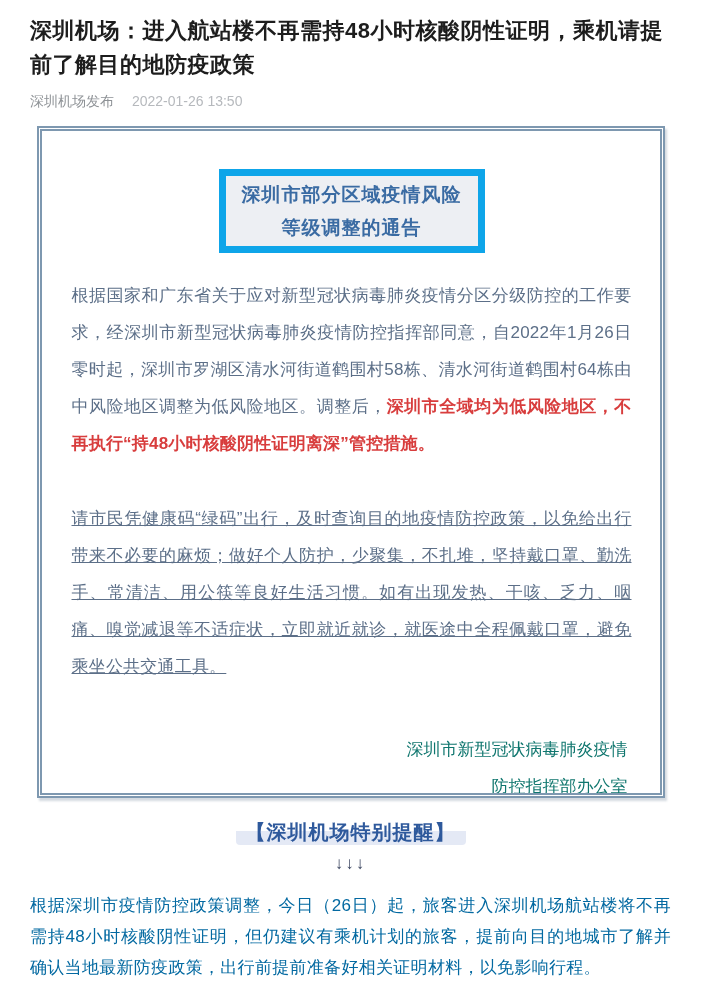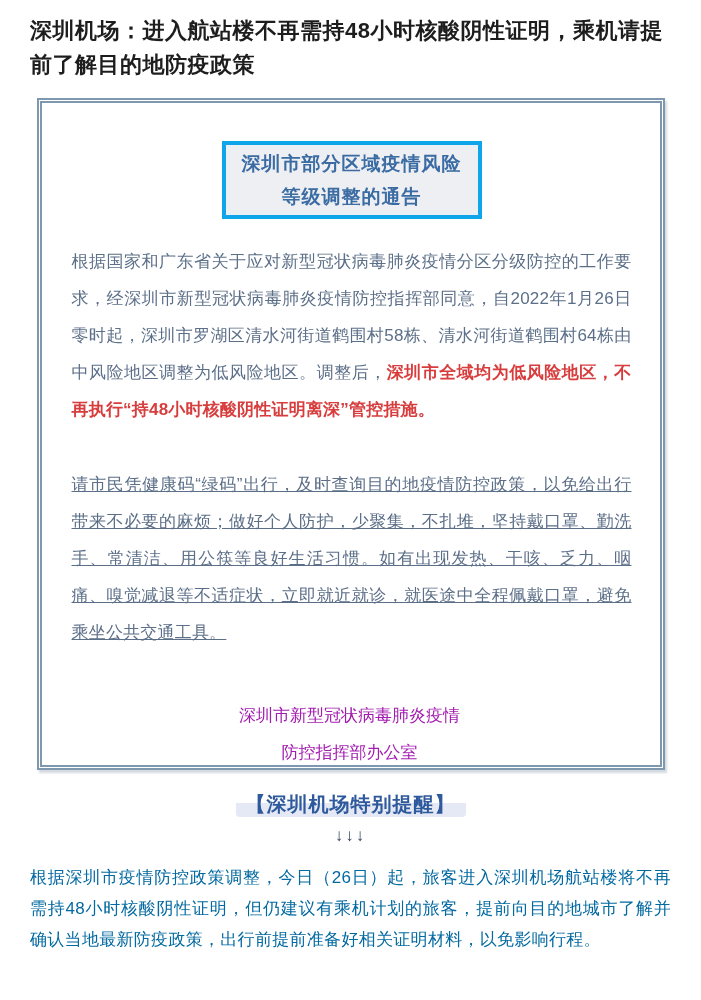--- a/index.html
+++ b/index.html
@@ -37,21 +37,21 @@
     border:5px double #7e98b0;
     box-shadow:2px 3px 2px rgba(160,172,186,0.45);
     padding:38px 28px 16px 30px;
     background:#ffffff;
     overflow:hidden;
   }
   .notice-title {
     display:table;
     margin:0 auto;
     background:#edeff3;
-    border:4px solid #0ea5e9;
+    border:7px solid #0ea5e9;
     color:#3a6ba3;
     font-size:19px;
     font-weight:700;
     line-height:33px;
     text-align:center;
     padding:2px 16px;
     letter-spacing:1px;
   }
   .box-para {
     margin:24px 0 0;
@@ -61,24 +61,24 @@
     text-align:justify;
     letter-spacing:0.2px;
   }
   .box-para.second { margin-top:38px;text-decoration:underline; }
   .red-em {
     color:#d83d3d;
     font-weight:700;
   }
   .signature {
     margin-top:46px;
-    text-align:center;
+    text-align:right;
     font-size:17px;
     line-height:37px;
-    color:#a21caf;
+    color:#0f766e;
     padding-right:4px;
   }
   .reminder-heading {
     margin-top:20px;
     text-align:center;
     font-size:20px;
     line-height:28px;
     font-weight:700;
     color:#2e599c;
     letter-spacing:1px;
@@ -105,20 +105,24 @@
     letter-spacing:0.3px;
   }
 </style>
 </head>
 <body>
 
 <div class="page">
 
   <h1 class="headline">深圳机场：进入航站楼不再需持48小时核酸阴性证明，乘机请提前了解目的地防疫政策</h1>
 
+  <div class="meta">
+    <span class="source">深圳机场发布</span>
+    <span class="time">2022-01-26 13:50</span>
+  </div>
 
   <div class="notice-box">
 
     <div class="notice-title">
       <span>深圳市部分区域疫情风险</span>
         <br>
       <span>等级调整的通告</span>
     </div>
 
     <p class="box-para"><span>根据国家和广东省关于应对新型冠状病毒肺炎疫情分区分级防控的工作要求，经深圳市新型冠状病毒肺炎疫情防控指挥部同意，自2022年1月26日零时起，深圳市罗湖区清水河街道鹤围村58栋、清水河街道鹤围村64栋由中风险地区调整为低风险地区。调整后，</span><span class="red-em">深圳市全域均为低风险地区，不再执行“持48小时核酸阴性证明离深”管控措施。</span></p>

